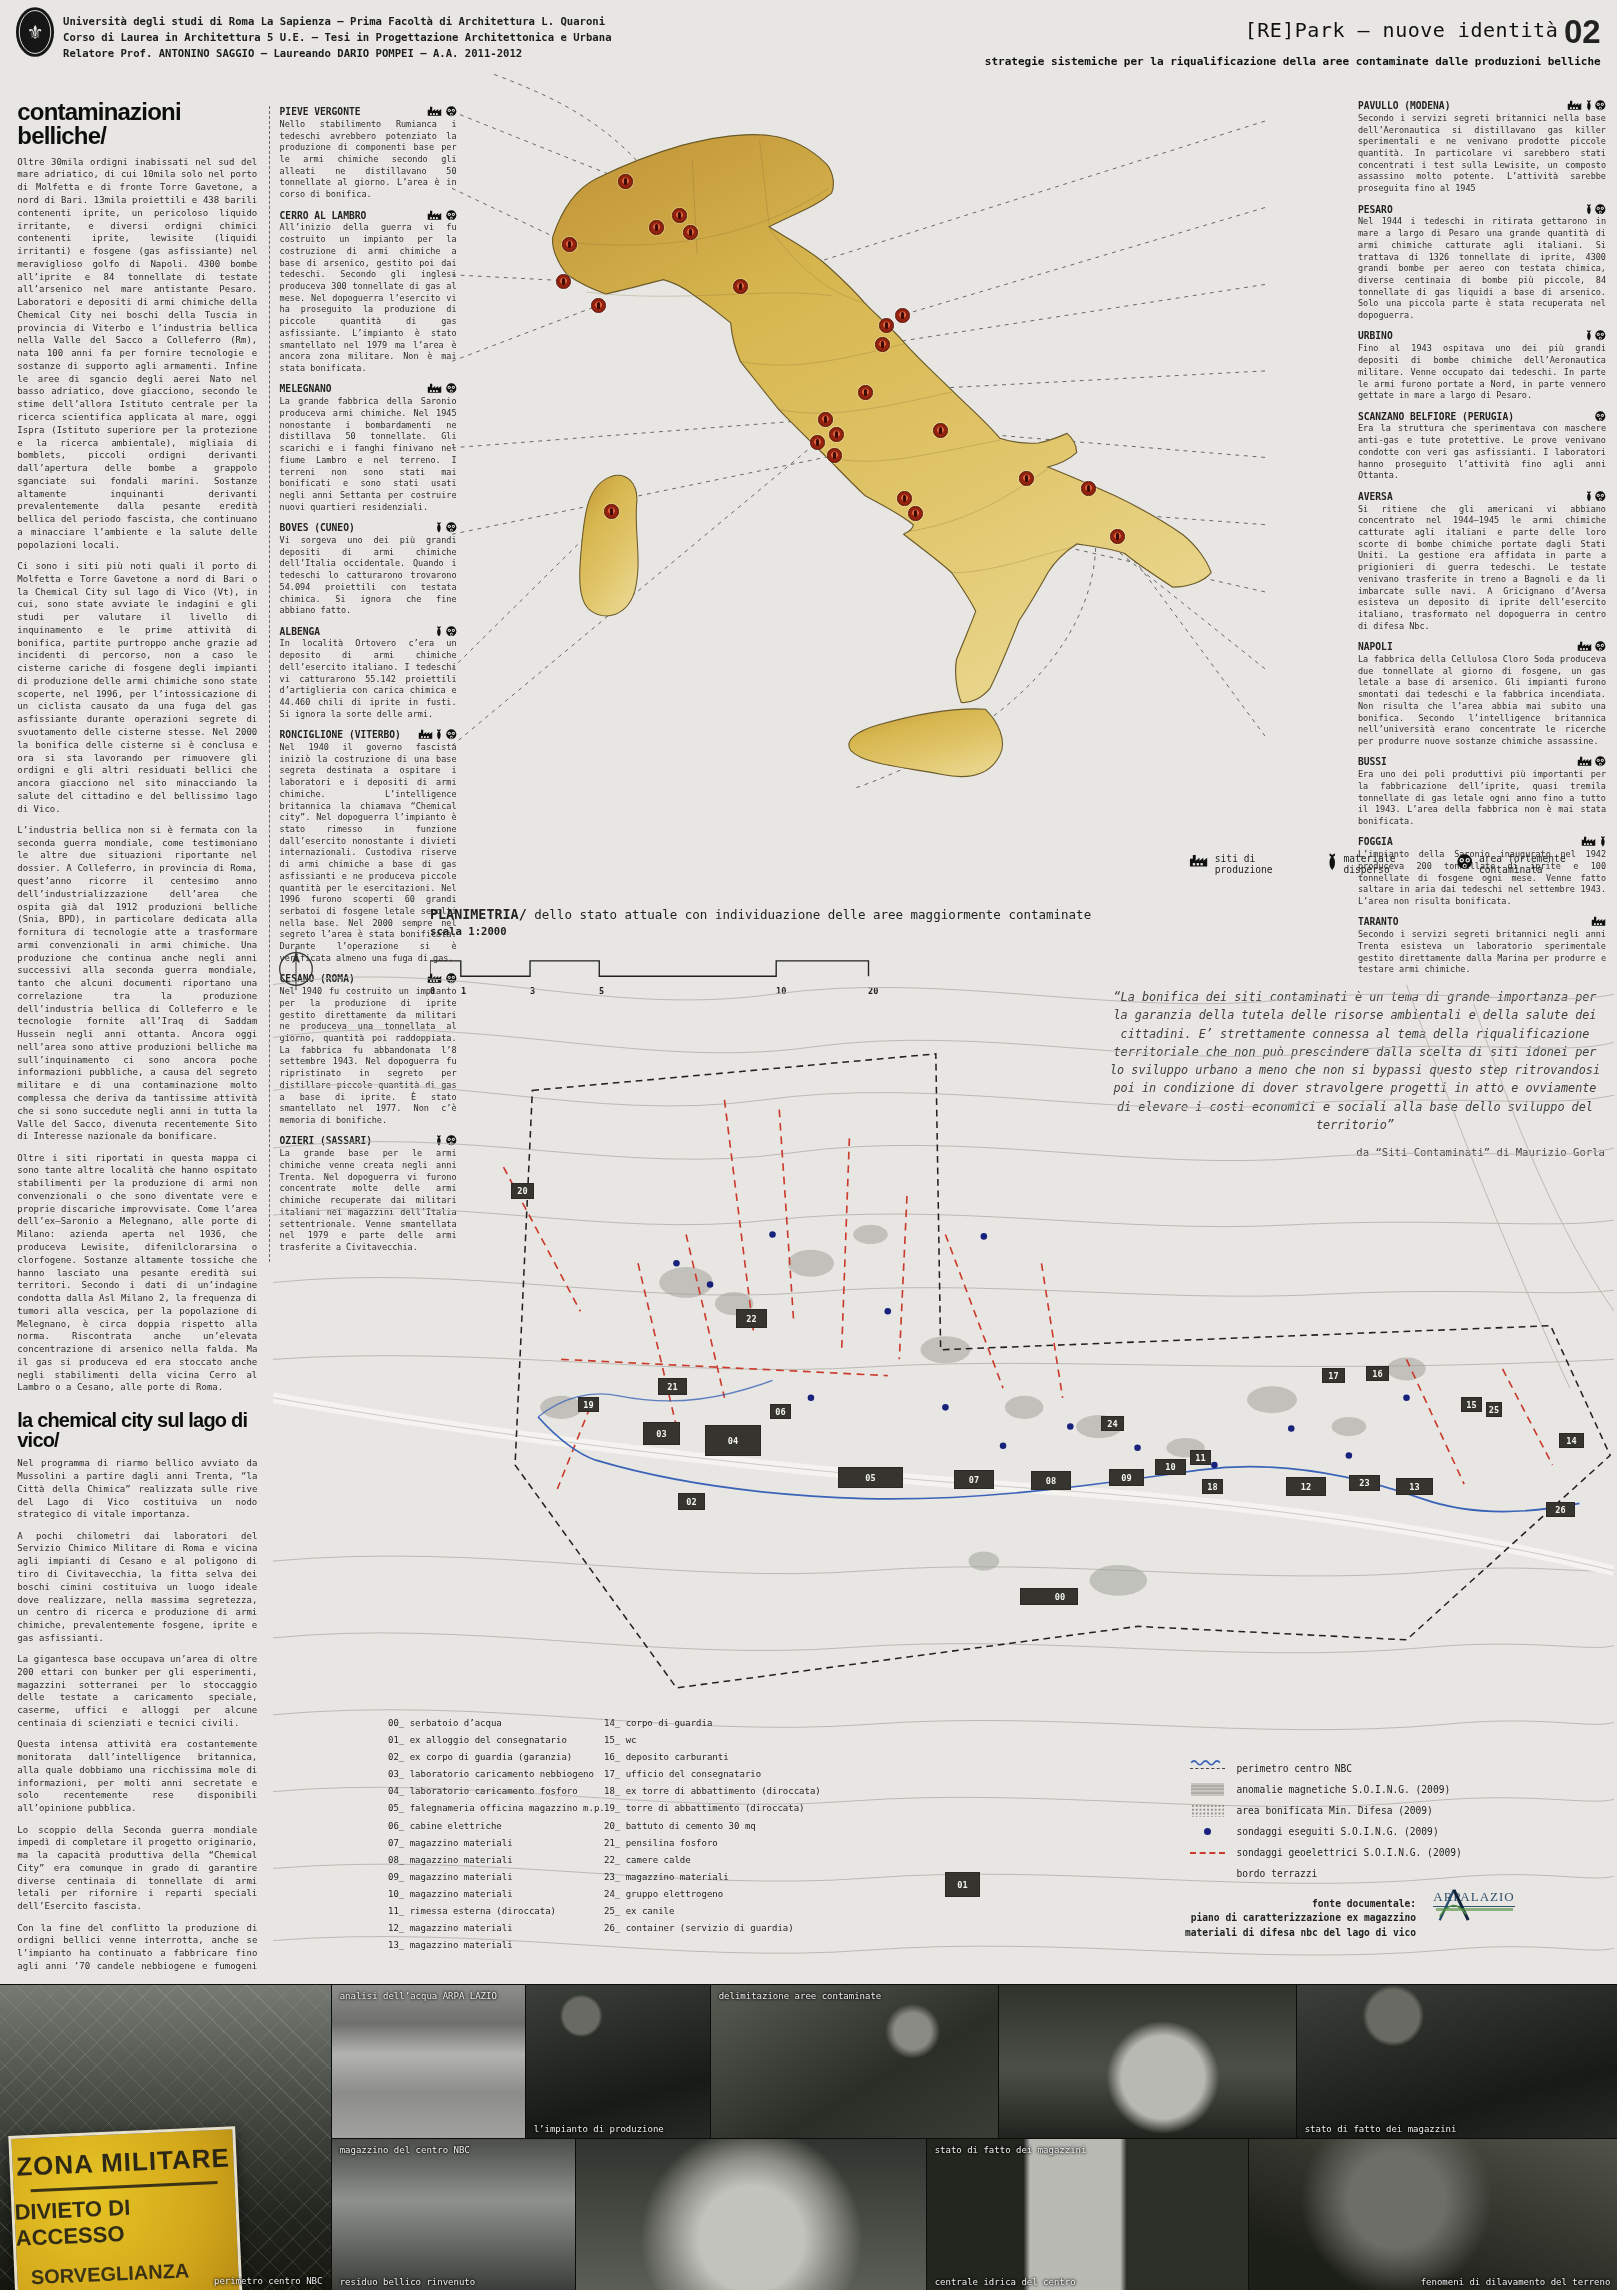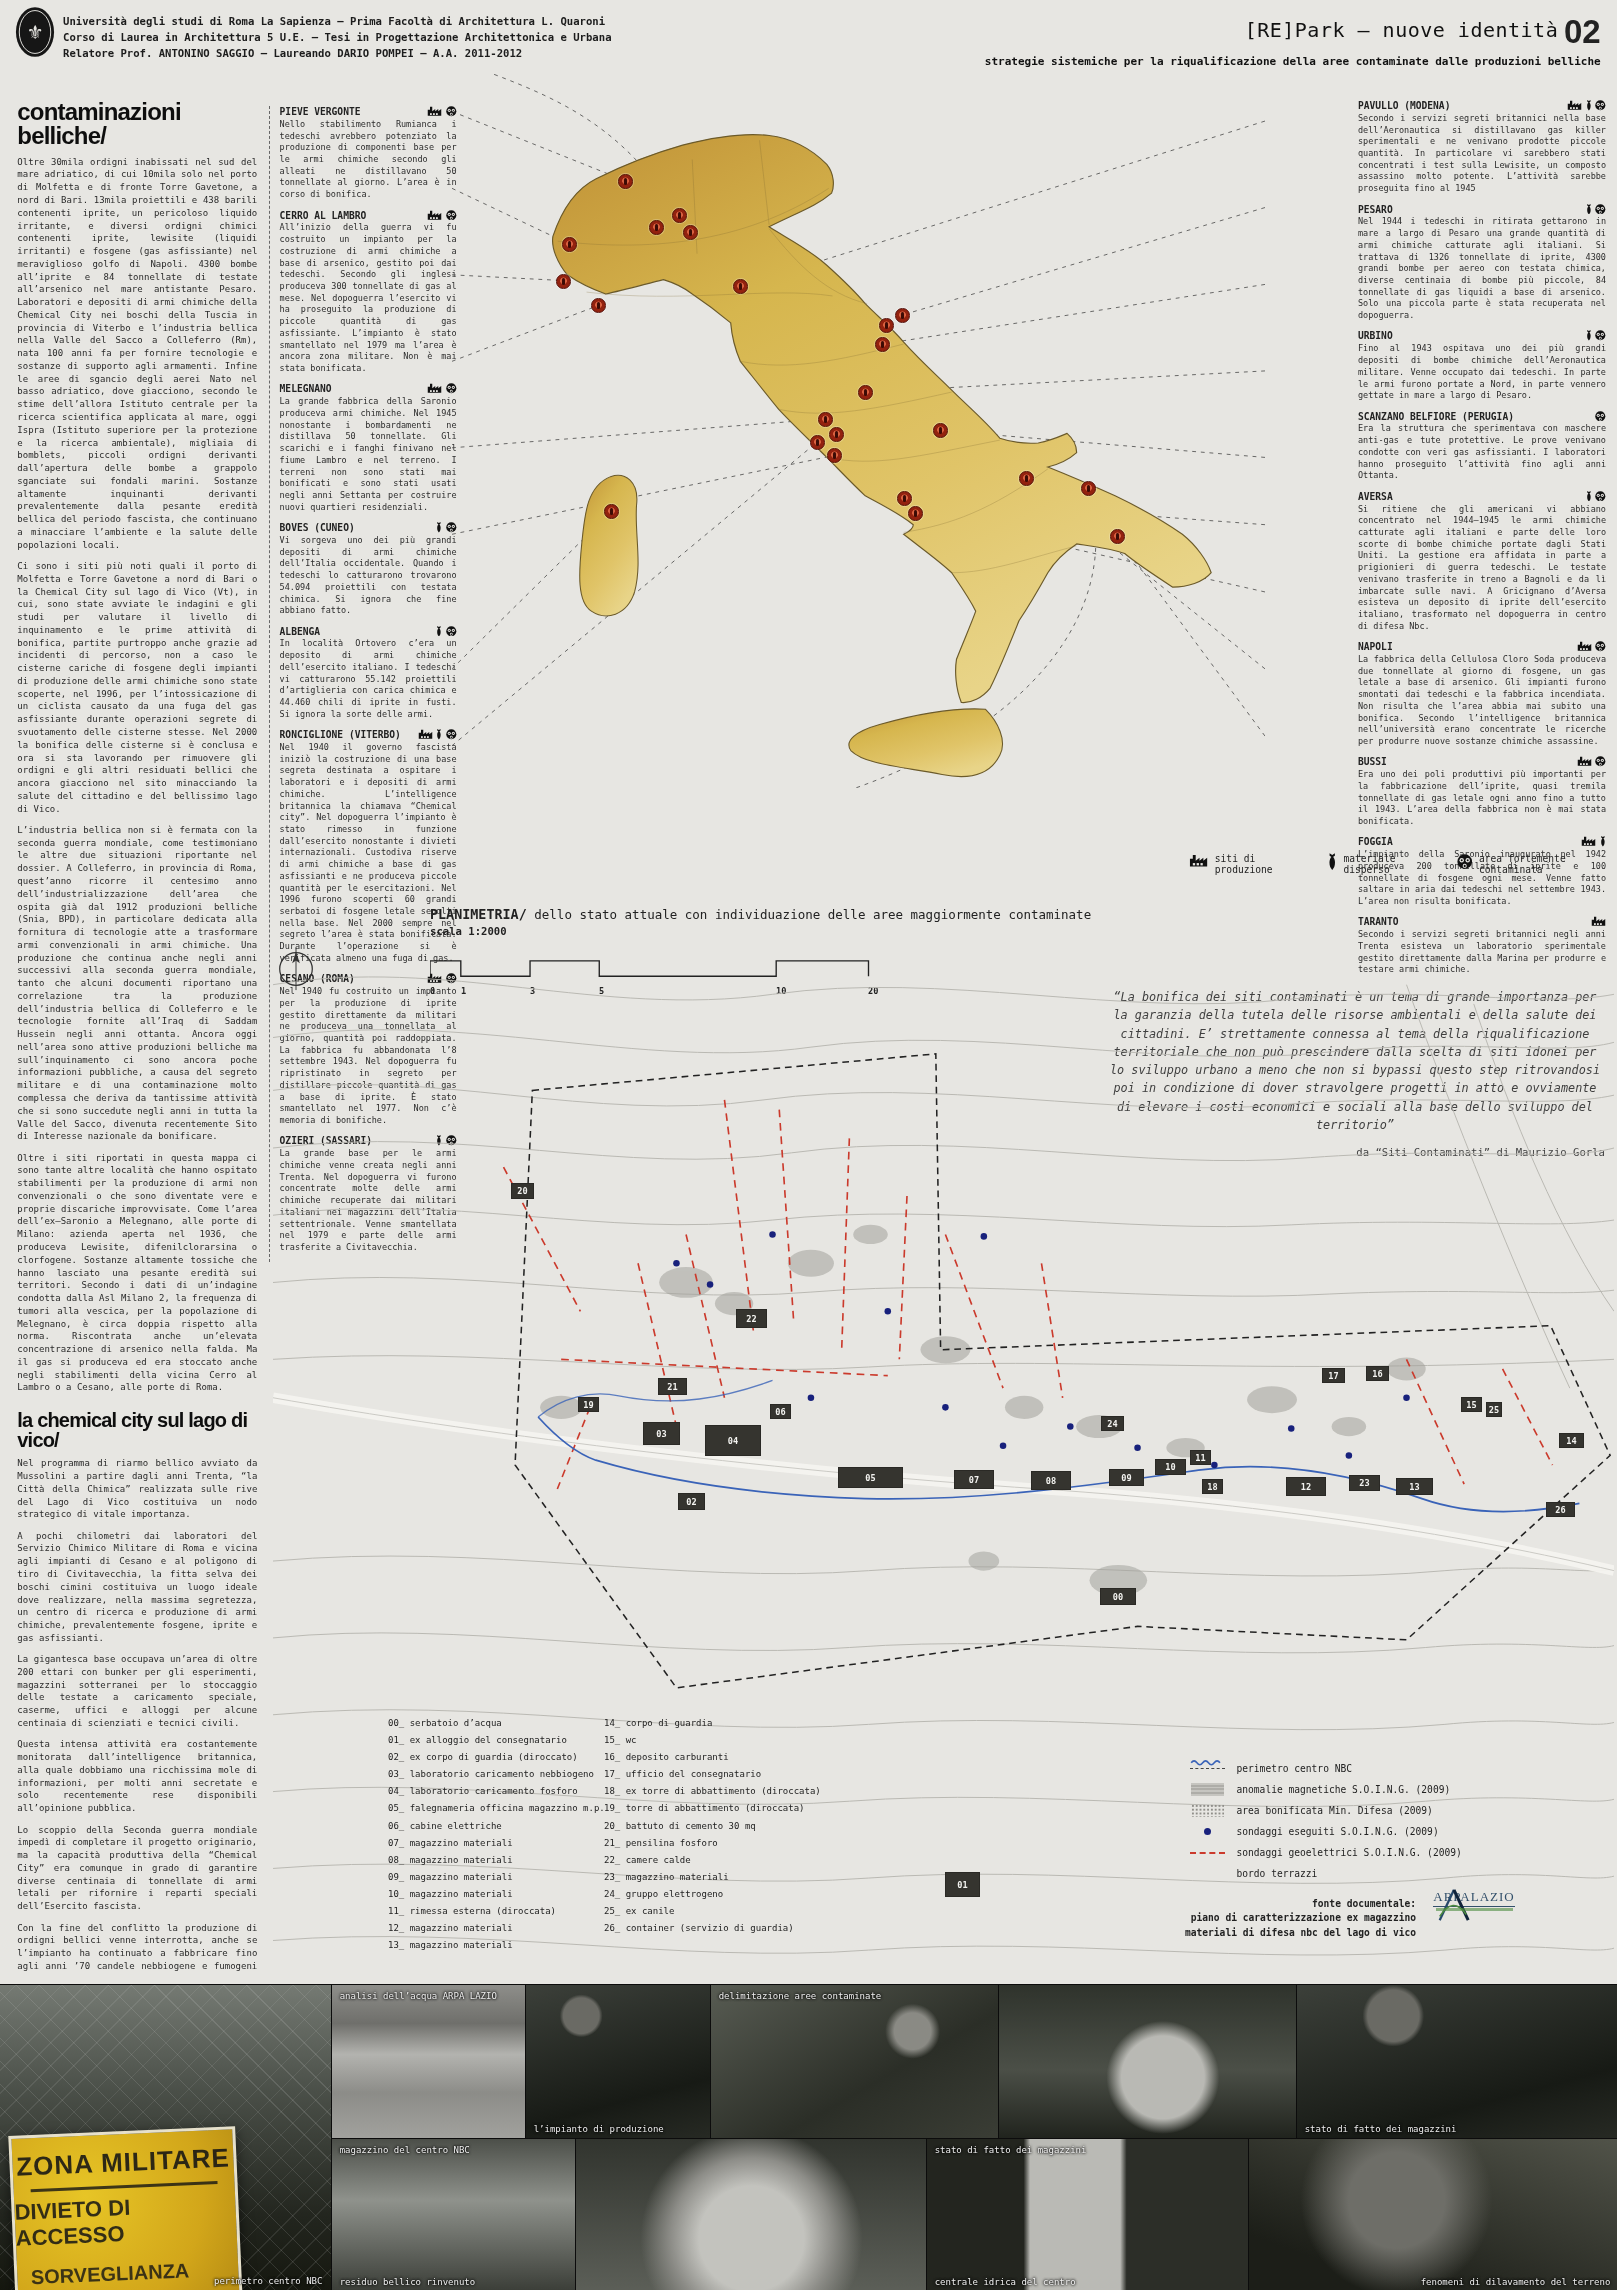--- a/index.html
+++ b/index.html
@@ -760,34 +760,34 @@
         <div class="plabel" style="left: 829px; top: 471px; width: 21px; height: 13.4px;">24</div>
         <div class="plabel" style="left: 1014px; top: 532px; width: 38px; height: 17.3px;">12</div>
         <div class="plabel" style="left: 1077px; top: 530px; width: 29px; height: 14.4px;">23</div>
         <div class="plabel" style="left: 1124px; top: 533px; width: 35px; height: 15.4px;">13</div>
         <div class="plabel" style="left: 1050px; top: 423px; width: 21px; height: 13.4px;">17</div>
         <div class="plabel" style="left: 1094px; top: 421px; width: 21px; height: 13.4px;">16</div>
         <div class="plabel" style="left: 1189px; top: 452px; width: 19px; height: 13.4px;">15</div>
         <div class="plabel" style="left: 1214px; top: 457px; width: 14px; height: 13.4px;">25</div>
         <div class="plabel" style="left: 1287px; top: 488px; width: 23px; height: 13.4px;">14</div>
         <div class="plabel" style="left: 1274px; top: 557px; width: 27px; height: 13.4px;">26</div>
-        <div class="plabel" style="left: 828px; top: 643px; width: 34px; height: 15.4px;">00</div>
+        <div class="plabel" style="left: 748px; top: 643px; width: 34px; height: 15.4px; padding-left: 22px;">00</div>
         <div class="plabel" style="left: 673px; top: 927px; width: 33px; height: 23px;">01</div>
       </div>
 
     <svg id="compass" width="46" height="46" viewBox="0 0 48 48">
       <circle cx="24" cy="24" r="17" fill="none" stroke="#333" stroke-width="1.3"></circle>
       <line x1="24" y1="2" x2="24" y2="46" stroke="#333" stroke-width="1"></line>
       <path d="M24,6 L20,18 L24,15 L28,18 Z" fill="#333"></path>
     </svg>
 
     <ul id="bld-col1" class="bldlist">
         <li>00_ serbatoio d’acqua</li>
         <li>01_ ex alloggio del consegnatario</li>
-        <li>02_ ex corpo di guardia (diroccato)</li>
+        <li>02_ ex corpo di guardia (garanzia)</li>
         <li>03_ laboratorio caricamento nebbiogeno</li>
         <li>04_ laboratorio caricamento fosforo</li>
         <li>05_ falegnameria officina magazzino m.p.</li>
         <li>06_ cabine elettriche</li>
         <li>07_ magazzino materiali</li>
         <li>08_ magazzino materiali</li>
         <li>09_ magazzino materiali</li>
         <li>10_ magazzino materiali</li>
         <li>11_ rimessa esterna (diroccata)</li>
         <li>12_ magazzino materiali</li>

